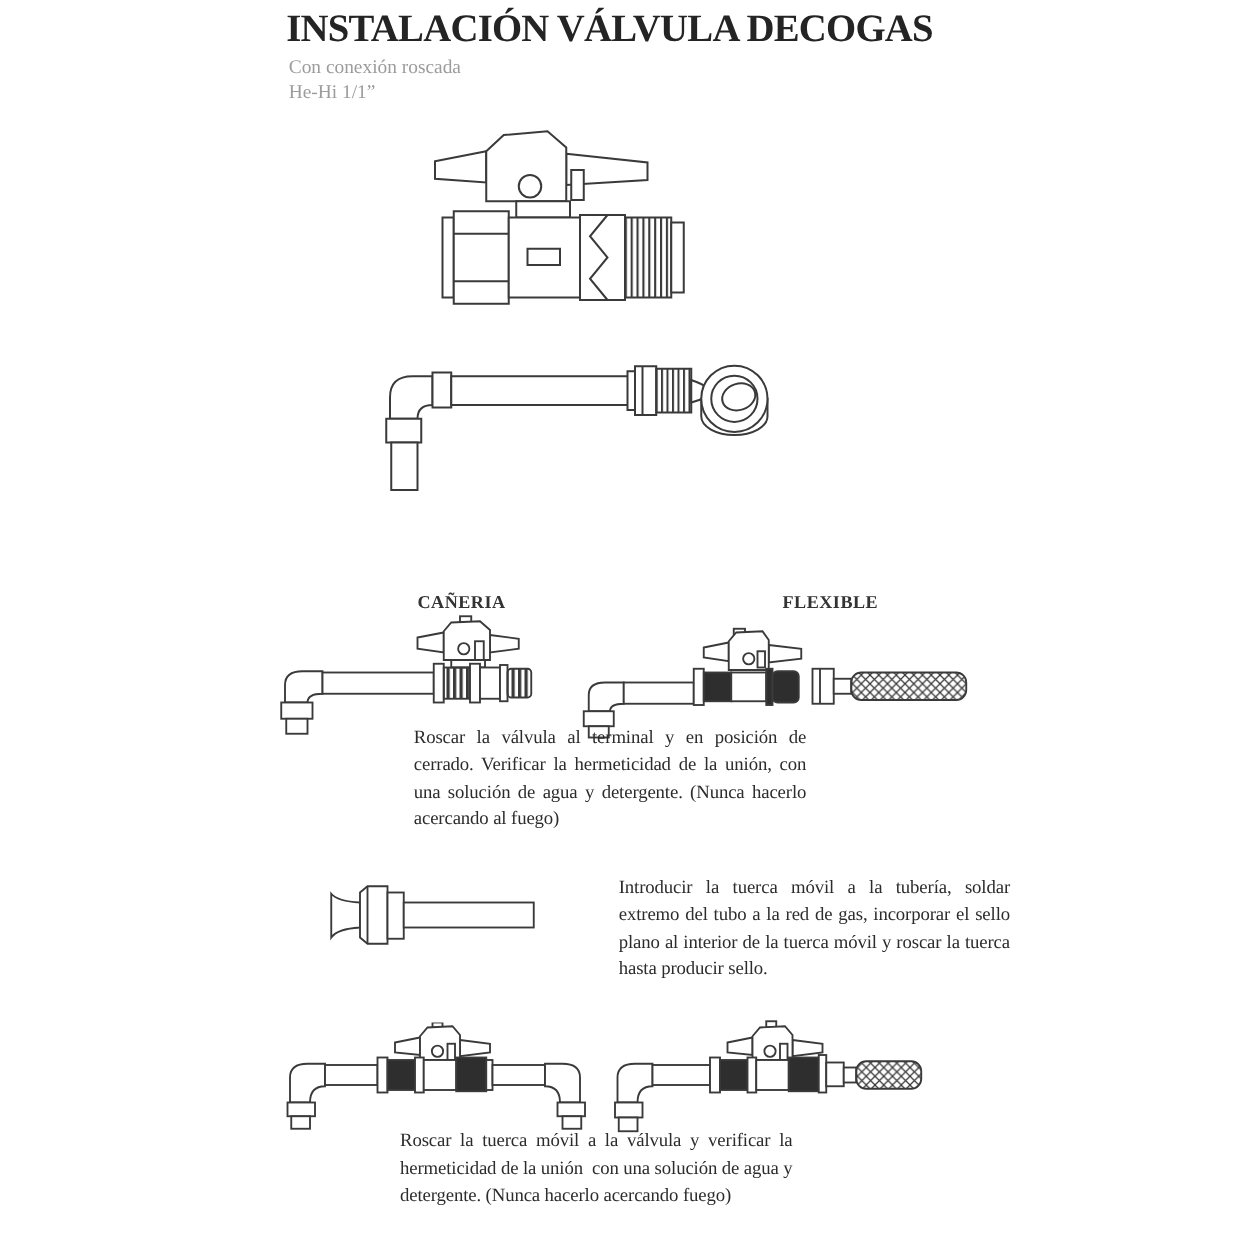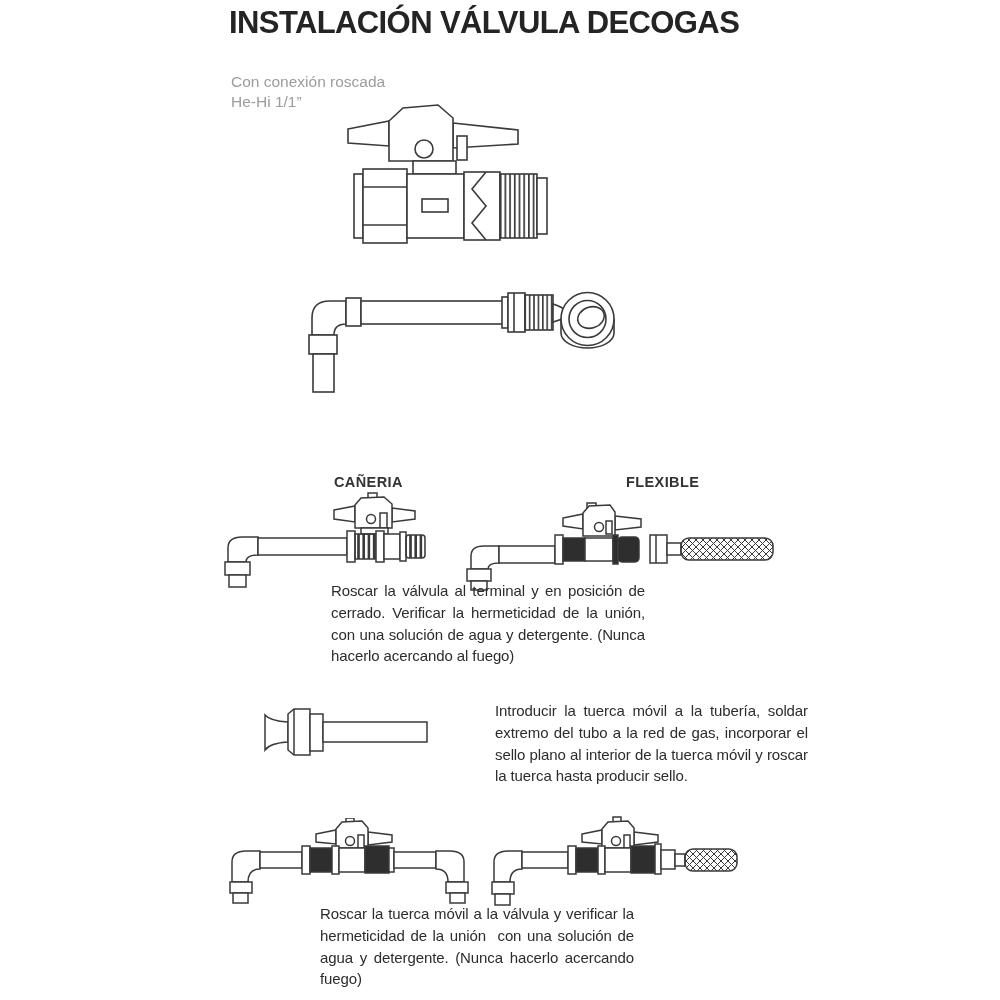--- a/index.html
+++ b/index.html
@@ -1,26 +1,26 @@
 <!DOCTYPE html>
 <html><head>
 <meta charset="utf-8">
 <style>
   html,body{margin:0;padding:0;background:#ffffff;}
   #canvas{
     position:relative;width:842px;height:1000px;background:#ffffff;
-    font-family:Liberation Sans, sans-serif;color:#2e2e2e;overflow:hidden;border-radius:29px;
+    font-family:Liberation Serif, serif;color:#2e2e2e;overflow:hidden;border-radius:29px;
   }
   .abs{position:absolute;}
   .title{
     left:229px;top:5px;width:540px;
     font-size:31px;font-weight:bold;letter-spacing:-0.6px;color:#242424;
     white-space:nowrap;
   }
-  .subtitle{left:231px;top:44px;font-size:15.5px;line-height:19.5px;color:#9c9c9c;margin-top:28px;}
+  .subtitle{left:231px;top:44px;font-size:15.5px;line-height:19.5px;color:#9c9c9c;}
   .para{
     font-size:15px;line-height:21.8px;text-align:justify;color:#2c2c2c;
     white-space:pre-wrap;letter-spacing:-0.1px;
   }
   .p1{left:320px;top:397px;width:312px;}
   .p2{left:320px;top:580px;width:314px;margin-left:11px;}
   .p3{left:455px;top:700px;width:313px;margin-left:40px;}
   .p4{left:320px;top:903px;width:314px;}
   .figlabel{font-size:14.5px;font-weight:bold;letter-spacing:0.4px;color:#333333;margin-left:48px;}
   .lab-caneria{left:286px;top:474px;}

